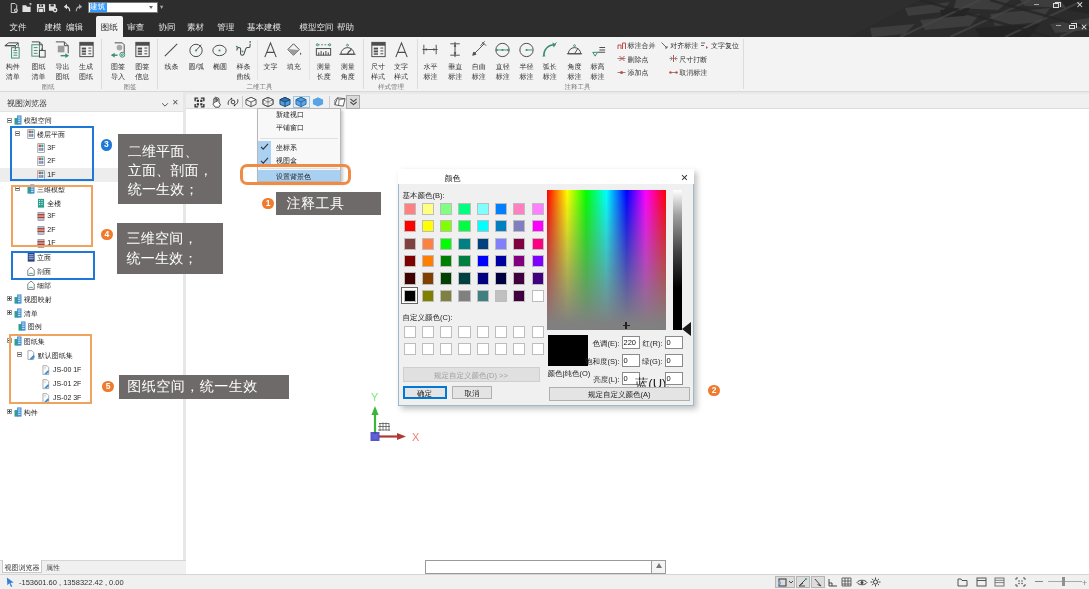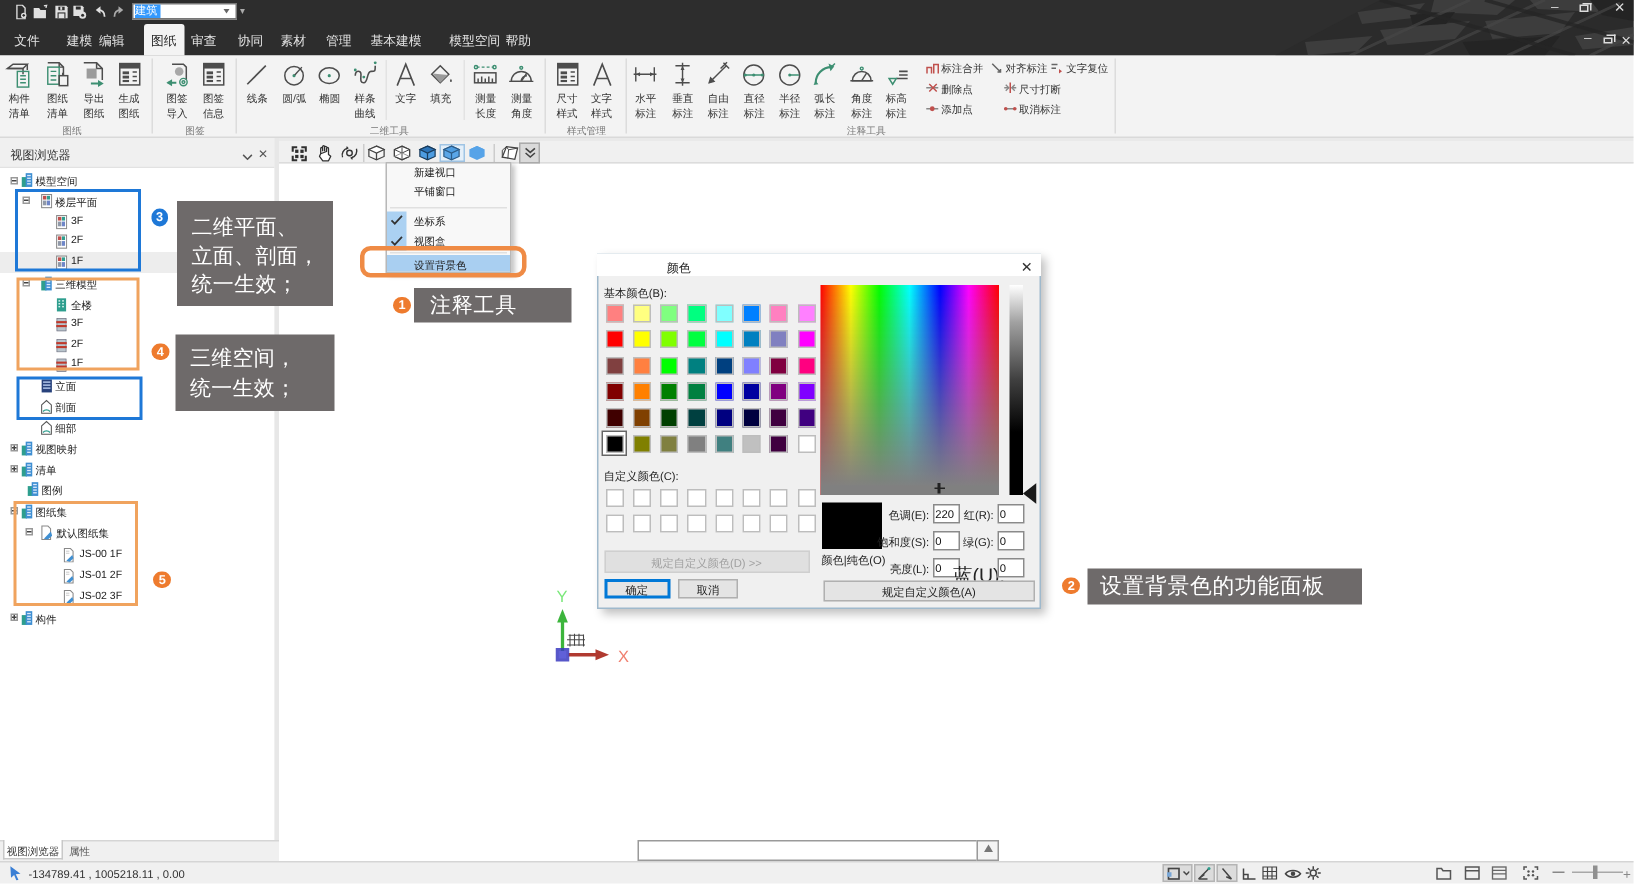--- a/index.html
+++ b/index.html
@@ -570,21 +570,21 @@
 <path d="M14 33v8M17 32.5v8M20 32.5v8M23 33v8"></path>
 </g>
 </svg>
 <div class="abs" style="left:425px;top:559.5px;width:241px;height:14px;background:#fff;border:1px solid #9a9a9a;"></div>
 <div class="abs" style="left:651px;top:559.5px;width:15px;height:14px;background:#f4f4f4;border:1px solid #9a9a9a;"></div>
 <div class="abs" style="left:655.5px;top:563px;width:0;height:0;border-left:3px solid transparent;border-right:3px solid transparent;border-bottom:5px solid #777;"></div>
 <div class="abs" style="left:0;top:574px;width:1089px;height:15px;background:#f0f0f0;border-top:1px solid #d5d5d5;"></div>
 <svg class="abs" style="left:6px;top:577px;" width="9" height="10" viewBox="0 0 10 11">
 <path d="M1 0.5 8.5 6 5 6.5 7 10.5 5.5 11 3.8 7 1.5 9z" fill="#3a7fd5"></path>
 </svg>
-<div class="abs" style="left:19px;top:578px;font-size:7.5px;color:#333;">-134789.41 , 1005218.11 , 0.00</div>
+<div class="abs" style="left:19px;top:578px;font-size:7.5px;color:#333;">-153601.60 , 1358322.42 , 0.00</div>
 <div class="abs" style="left:775px;top:575.5px;width:20px;height:12.5px;background:#dcdcdc;border:1px solid #b5b5b5;"></div>
 <svg class="abs" style="left:778px;top:577.5px;" width="15" height="9" viewBox="0 0 15 9">
 <rect x="1" y="1" width="7" height="7" fill="none" stroke="#444" stroke-width="1.1"></rect>
       <rect x="0" y="3.5" width="3" height="3" fill="#7aa7d6"></rect>
       <path d="M11 3l2 2 2-2" fill="none" stroke="#444" stroke-width="1"></path>
 </svg>
 <div class="abs" style="left:795.5px;top:575.5px;width:14px;height:12.5px;background:#dcdcdc;border:1px solid #b5b5b5;"></div>
 <svg class="abs" style="left:797.5px;top:577.5px;" width="10" height="9" viewBox="0 0 10 9">
 <path d="M1 8 8 1M1 8h6M1 8 5 5" stroke="#444" stroke-width="1" fill="none"></path>
       <circle cx="8" cy="1" r="1" fill="#2e9e8e"></circle>
@@ -765,14 +765,14 @@
 <div class="abs" style="left:708.3px;top:384.6px;width:11.8px;height:11.8px;border-radius:50%;background:#ee7b2e;"></div>
     <div class="abs" style="left:708.3px;top:385.1px;width:11.8px;text-align:center;font-size:8.5px;font-weight:bold;color:#fff;">2</div>
 <div class="abs" style="left:100.5px;top:138.8px;width:11.8px;height:11.8px;border-radius:50%;background:#1e78d7;"></div>
     <div class="abs" style="left:100.5px;top:139.3px;width:11.8px;text-align:center;font-size:8.5px;font-weight:bold;color:#fff;">3</div>
 <div class="abs" style="left:101.0px;top:228.5px;width:11.8px;height:11.8px;border-radius:50%;background:#ee7b2e;"></div>
     <div class="abs" style="left:101.0px;top:229.0px;width:11.8px;text-align:center;font-size:8.5px;font-weight:bold;color:#fff;">4</div>
 <div class="abs" style="left:102.3px;top:380.6px;width:11.8px;height:11.8px;border-radius:50%;background:#ee7b2e;"></div>
     <div class="abs" style="left:102.3px;top:381.1px;width:11.8px;text-align:center;font-size:8.5px;font-weight:bold;color:#fff;">5</div>
 <div class="abs" style="left:118.2px;top:134px;width:103.8px;height:70px;background:#6e6a6a;color:#fff;font-size:14px;line-height:19.2px;padding:7.5px 0 0 9.5px;letter-spacing:0.2px;">二维平面、<br>立面、剖面，<br>统一生效；</div>
 <div class="abs" style="left:117.1px;top:222.8px;width:106.3px;height:50.9px;background:#6e6a6a;color:#fff;font-size:14px;line-height:19.2px;padding:6.5px 0 0 9.5px;letter-spacing:0.2px;">三维空间，<br>统一生效；</div>
+<div class="abs" style="left:119.3px;top:375.3px;width:170.2px;height:23.9px;background:#6e6a6a;color:#fff;font-size:14px;line-height:23.9px;padding-left:8px;letter-spacing:0.5px;">图纸空间，统一生效</div>
 <div class="abs" style="left:276.1px;top:191.8px;width:105.3px;height:23.6px;background:#6e6a6a;color:#fff;font-size:14px;line-height:23.6px;padding-left:10.5px;letter-spacing:0.5px;">注释工具</div>
-<div class="abs" style="left:725.3px;top:378.8px;width:182.9px;height:24.2px;background:#6e6a6a;color:#fff;font-size:14.5px;line-height:24.2px;padding-left:8px;letter-spacing:0.5px;">设置背景色的功能面板</div>
 </div>
 </body></html>

